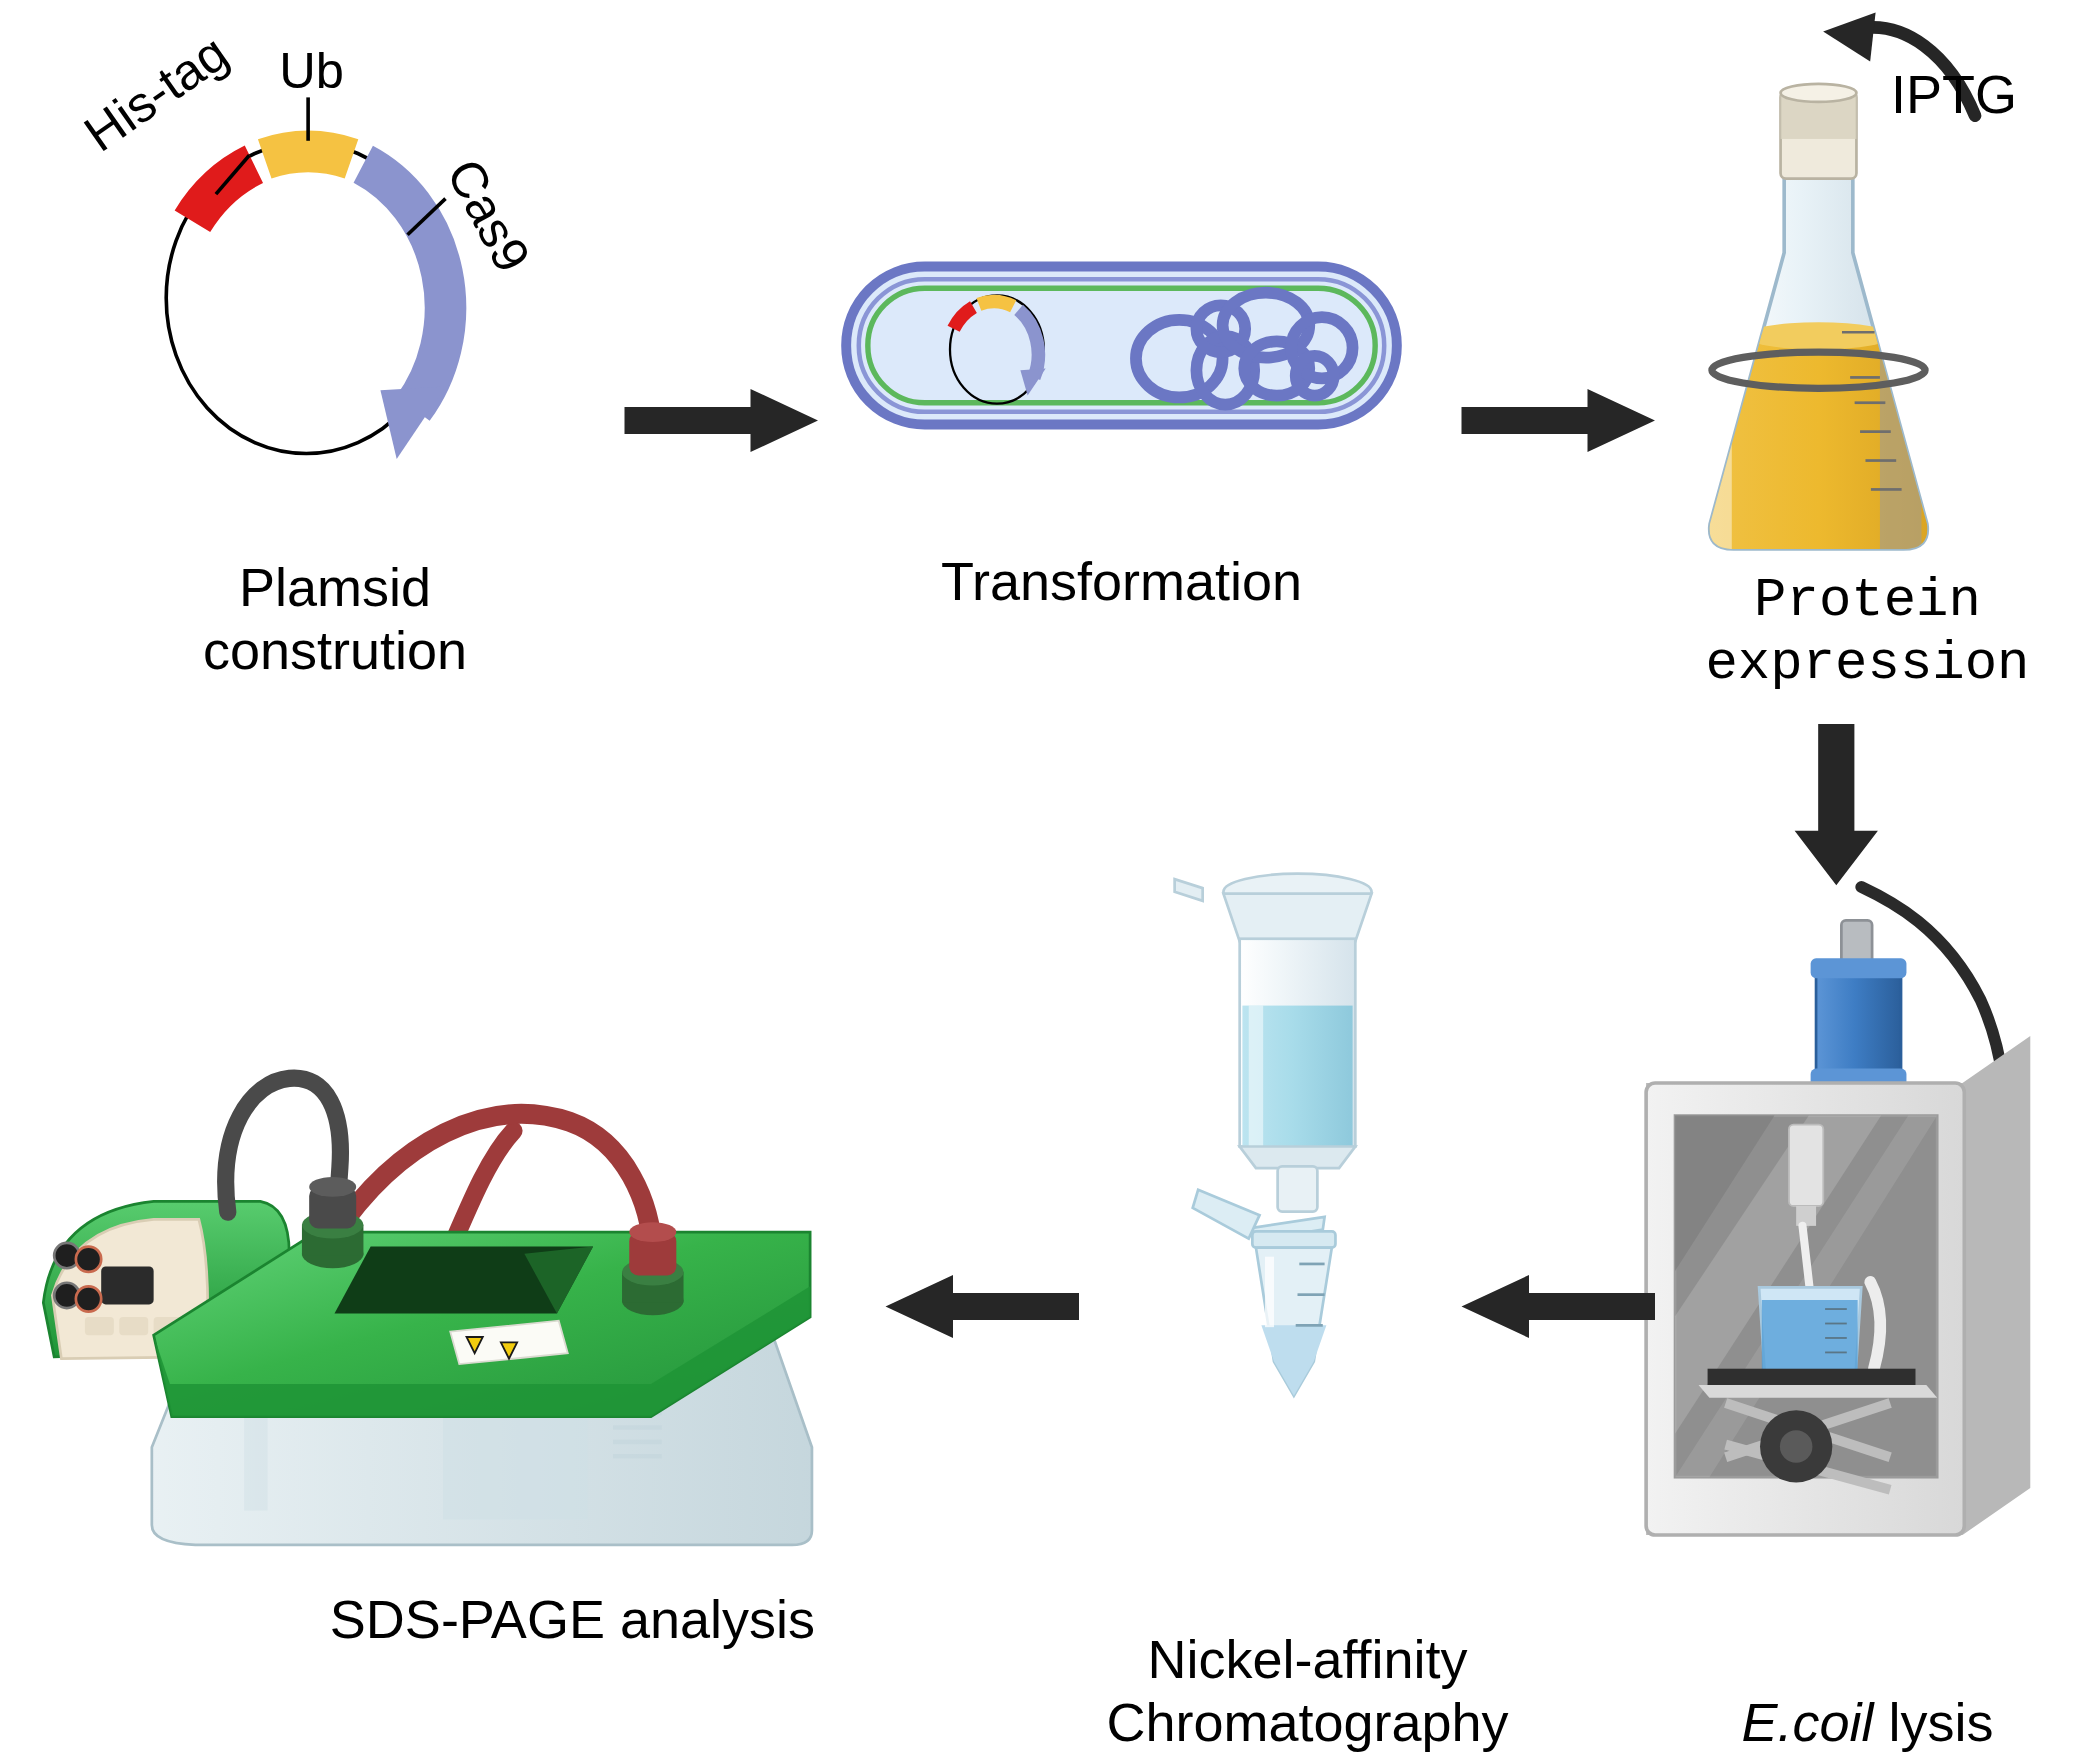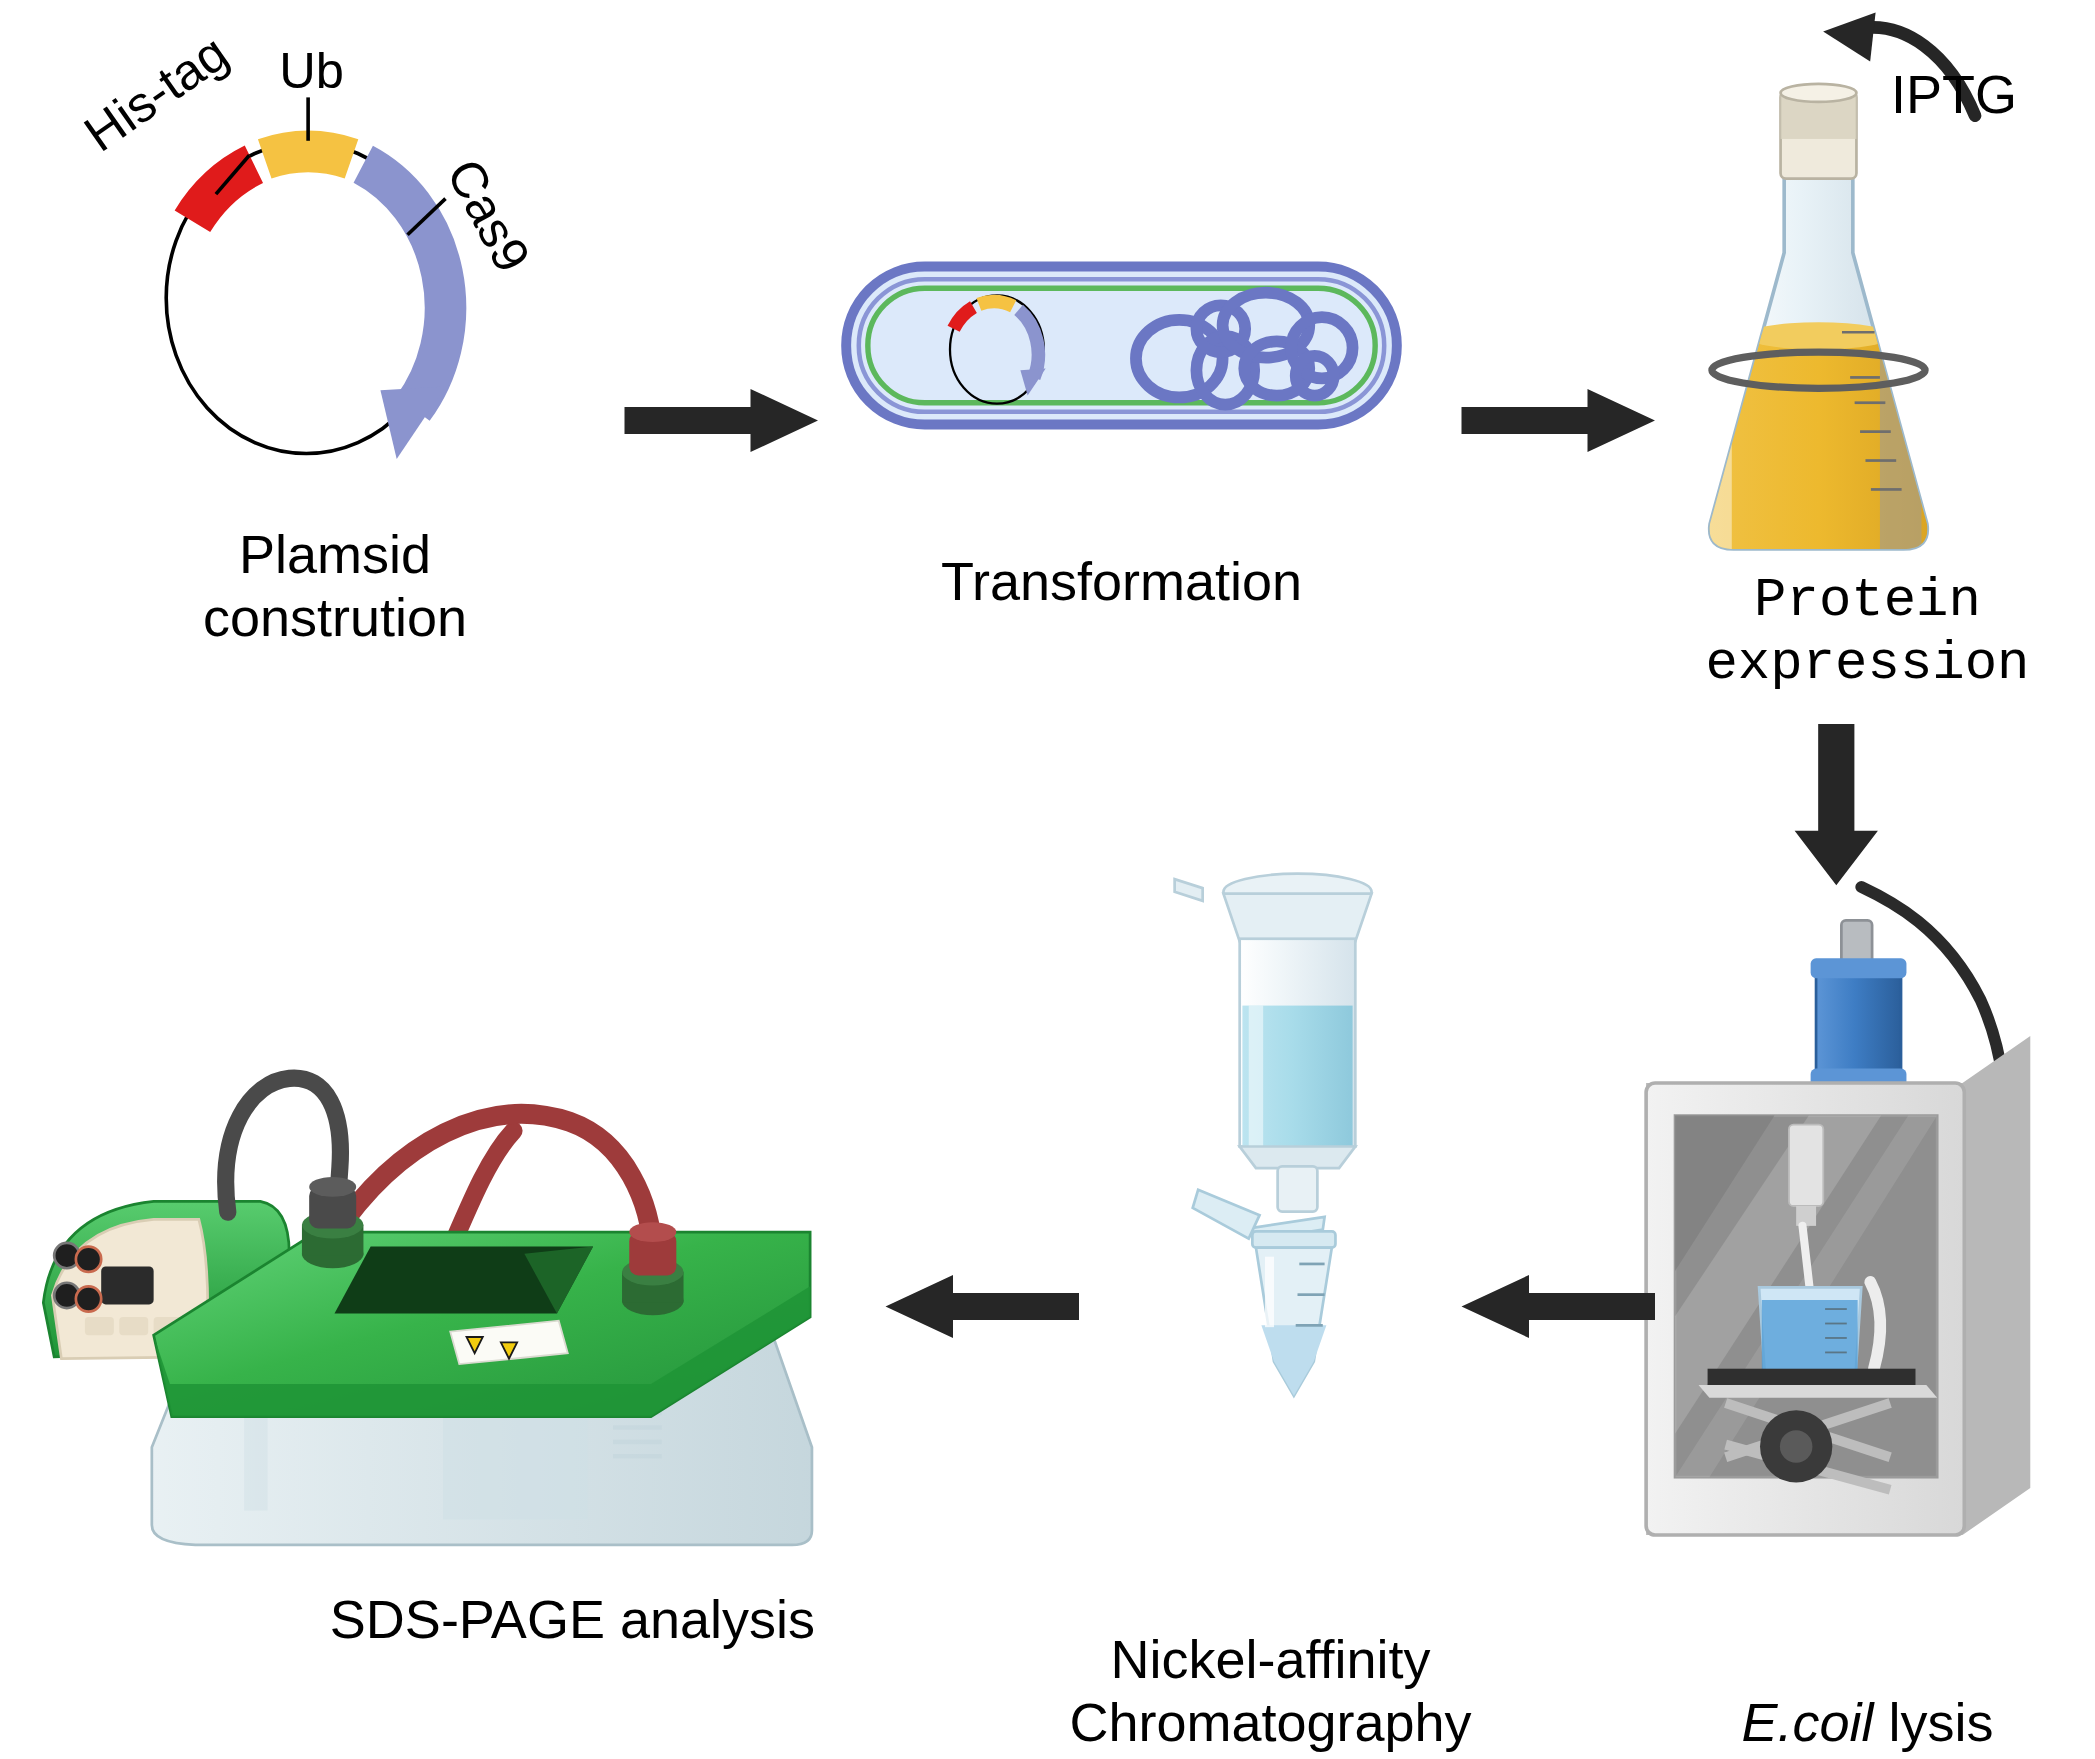--- a/index.html
+++ b/index.html
@@ -33,21 +33,21 @@
       <line x1="118" y1="155" x2="155" y2="112" stroke="#000" stroke-width="4"></line>
       <line x1="220" y1="96" x2="220" y2="48" stroke="#000" stroke-width="4"></line>
       <line x1="330" y1="200" x2="372" y2="160" stroke="#000" stroke-width="4"></line>
 
       <text class="lbl" x="-10" y="110" transform="rotate(-35 -10 110)">His-tag</text>
       <text class="lbl" x="188" y="38">Ub</text>
       <text class="lbl" x="372" y="130" transform="rotate(62 372 130)">Cas9</text>
     </svg>
   </div>
 
-  <div class="cap" style="left:136px;top:523px;width:398px;">Plamsid
+  <div class="cap" style="left:136px;top:556px;width:398px;">Plamsid
 constrution</div>
 
   <div class="node" style="left:624px;top:380px;">
     <svg width="199" height="81" viewBox="0 0 220 90">
       <polygon points="0,30 140,30 140,10 215,45 140,80 140,60 0,60" fill="#262626"></polygon>
     </svg>
   </div>
 
   <div class="node" style="left:841px;top:262px;">
     <svg width="561" height="167" viewBox="0 0 620 185">
@@ -248,21 +248,21 @@
       <path d="M 110 520 L 182 520 L 168 560 L 146 598 L 124 560 Z" fill="#BEDDEE"></path>
       <g stroke="#7FA3B5" stroke-width="3">
         <line x1="152" y1="452" x2="180" y2="452"></line>
         <line x1="150" y1="486" x2="180" y2="486"></line>
         <line x1="148" y1="520" x2="178" y2="520"></line>
       </g>
       <rect x="114" y="444" width="10" height="78" fill="#FFFFFF" opacity="0.75"></rect>
     </svg>
   </div>
 
-  <div class="cap" style="left:1017px;top:1628px;width:507px;text-align:center;">Nickel-affinity
+  <div class="cap" style="left:1054px;top:1628px;width:507px;text-align:center;">Nickel-affinity
 Chromatography</div>
 
   <div class="node" style="left:885px;top:1266px;">
     <svg width="199" height="81" viewBox="0 0 220 90">
       <polygon points="215,30 75,30 75,10 0,45 75,80 75,60 215,60" fill="#262626"></polygon>
     </svg>
   </div>
 
   <div class="node" style="left:18px;top:995px;">
     <svg width="850" height="561" viewBox="0 0 940 620">

